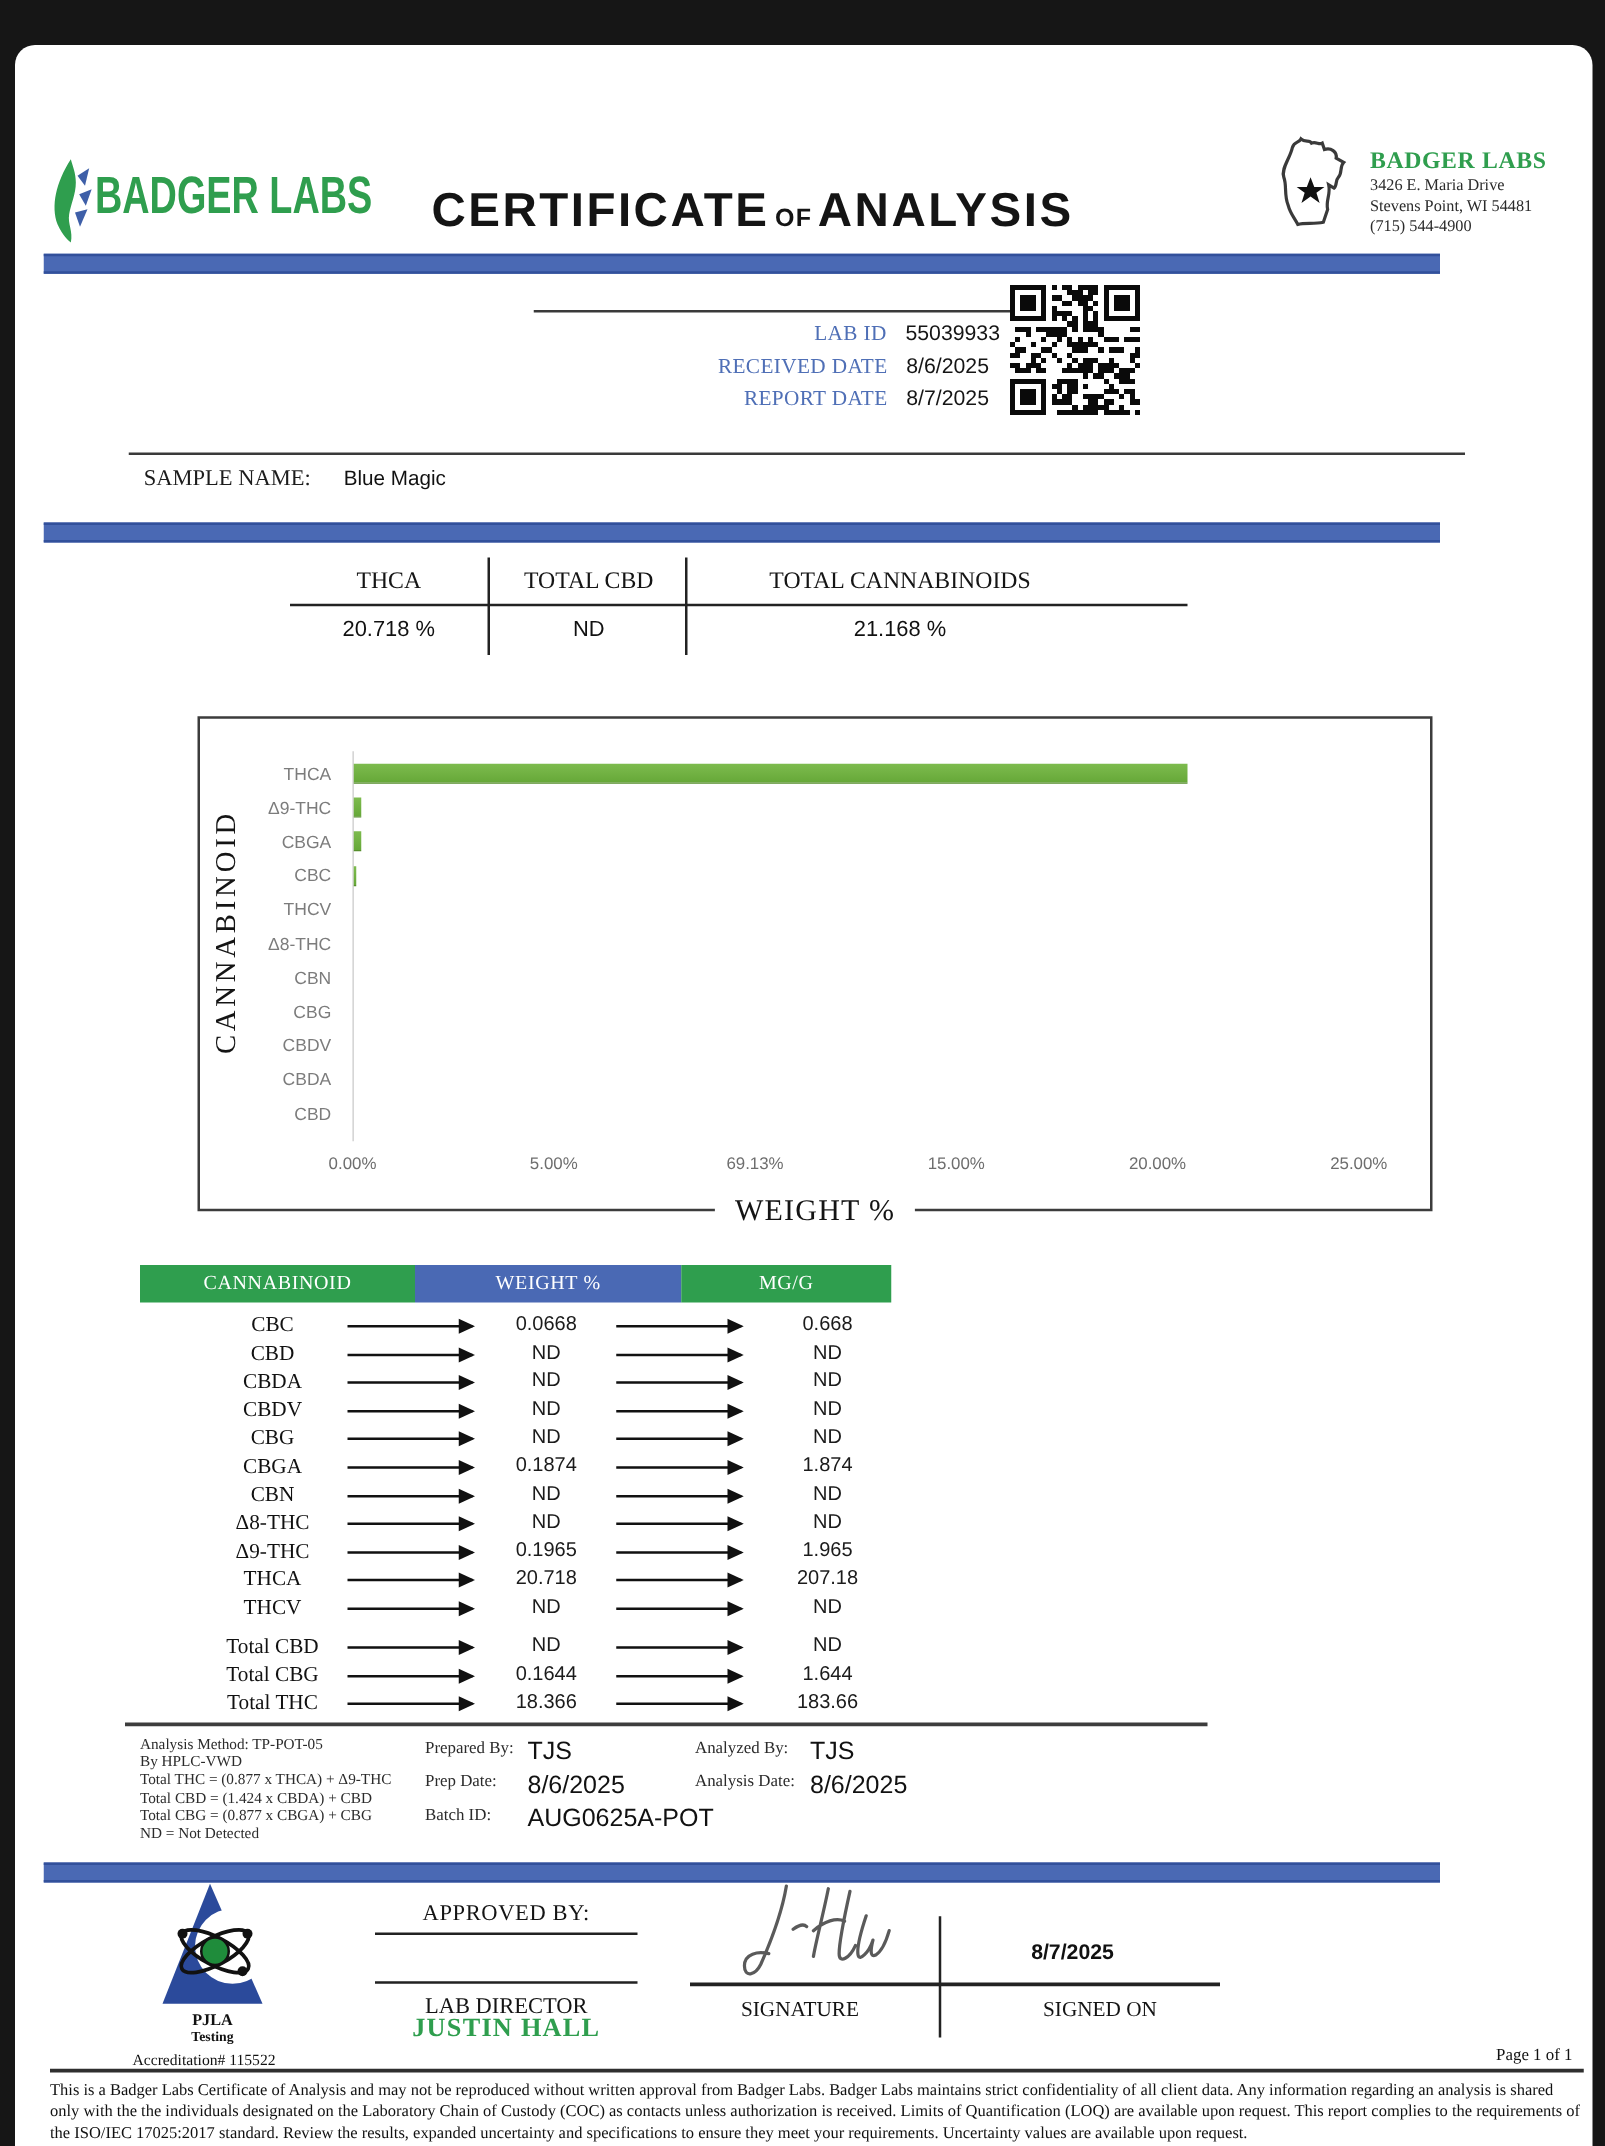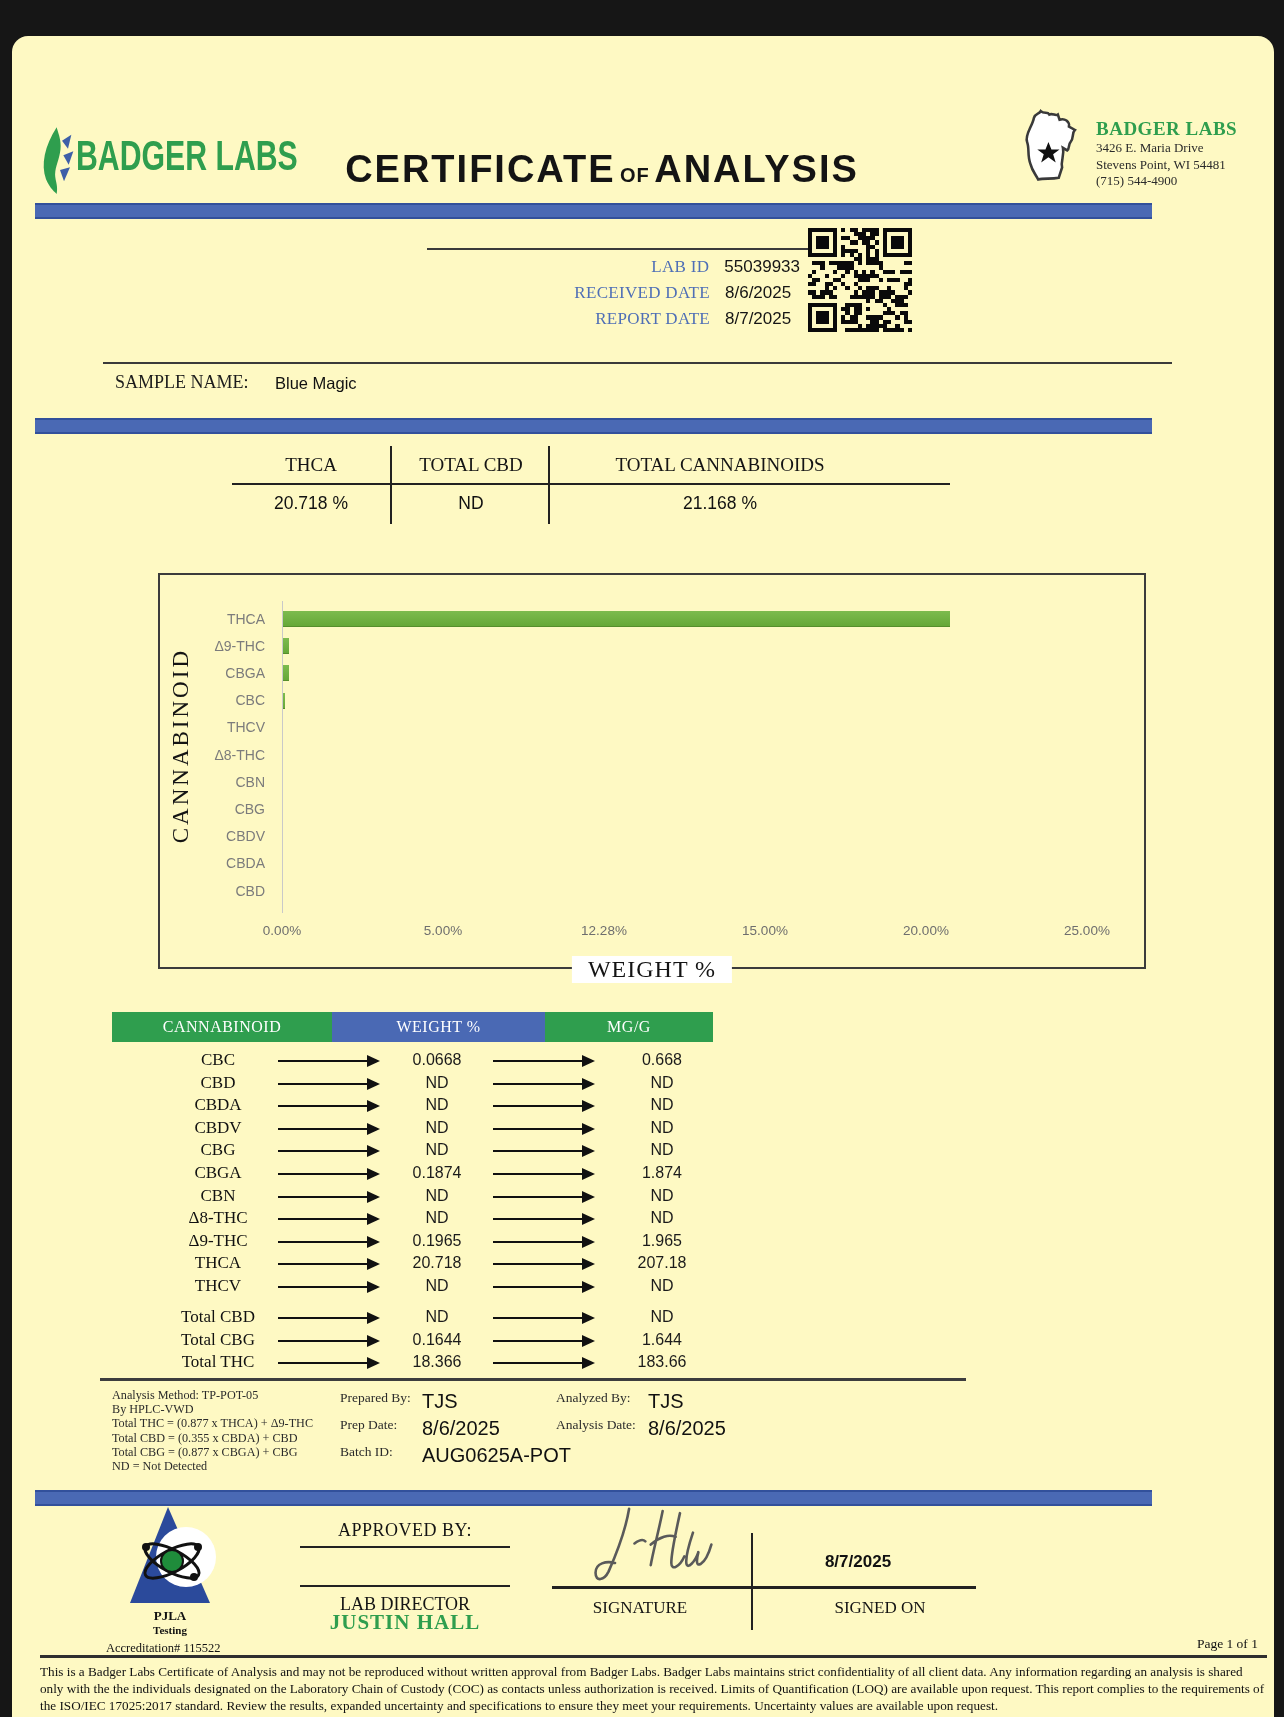--- a/index.html
+++ b/index.html
@@ -1,19 +1,19 @@
 <!DOCTYPE html>
 <html><head>
 <meta charset="utf-8">
 <style>
   html,body{margin:0;padding:0;}
   body{width:1284px;height:1717px;background:#161616;position:relative;
        font-family:"Liberation Serif",serif;-webkit-font-smoothing:antialiased;}
   .sheet{position:absolute;left:12px;top:36px;width:1262px;height:1681px;
-         background:#fef9c3;border-radius:16px 16px 0 0;overflow:hidden;}
+         background:#ffffff;border-radius:16px 16px 0 0;overflow:hidden;}
   .abs{position:absolute;}
   .serif{font-family:"Liberation Serif",serif;}
   .sans{font-family:"Liberation Sans",sans-serif;}
   
   .brand-text{left:64px;top:96px;font-family:"Liberation Sans",sans-serif;
     font-weight:bold;font-size:42px;color:#2f9e4e;letter-spacing:0px;
     transform:scaleX(.72);transform-origin:left center;white-space:nowrap;}
   .coa-title{left:330px;top:112px;width:520px;text-align:center;white-space:nowrap;
     font-family:"Liberation Sans",sans-serif;font-weight:bold;color:#141414;}
   .coa-title .big{font-size:38px;letter-spacing:2px;}
@@ -529,21 +529,21 @@
 
   </div>
         <div class="c-row" style="top: 302px;">
     <span class="cl">CBD</span>
 
   </div>
       </div>
     <div id="chart-ticks">
         <span class="c-tick" style="left: 122px;">0.00%</span>
         <span class="c-tick" style="left: 283px;">5.00%</span>
-        <span class="c-tick" style="left: 444px;">12.28%</span>
+        <span class="c-tick" style="left: 444px;">69.13%</span>
         <span class="c-tick" style="left: 605px;">15.00%</span>
         <span class="c-tick" style="left: 766px;">20.00%</span>
         <span class="c-tick" style="left: 927px;">25.00%</span>
       </div>
     <div class="xlabel serif">WEIGHT %</div>
   </div>
 
   <div class="abs serif" id="rt-header">
     <div class="cell g" style="width:220px;">CANNABINOID</div>
     <div class="cell b" style="width:213px;">WEIGHT %</div>
@@ -650,21 +650,21 @@
     <span class="arrow a2"></span>
     <span class="v2">183.66</span>
   </div>
     </div>
   <div class="abs rt-underline"></div>
 
   <div class="abs serif" id="notes-method">
       <div>Analysis Method: TP-POT-05</div>
       <div>By HPLC-VWD</div>
       <div>Total THC = (0.877 x  THCA) + Δ9-THC</div>
-      <div>Total CBD = (0.355 x  CBDA) + CBD</div>
+      <div>Total CBD = (1.424 x  CBDA) + CBD</div>
       <div>Total CBG = (0.877 x  CBGA) + CBG</div>
       <div>ND = Not Detected</div>
     </div>
   <div id="notes-prepared">
       <div class="note-pair" style="left: 328px; top: 1354px;">
     <span class="lbl serif">Prepared By:</span>
     <span class="val" style="left: 82px;">TJS</span>
   </div>
       <div class="note-pair" style="left: 328px; top: 1381px;">
     <span class="lbl serif">Prep Date:</span>

